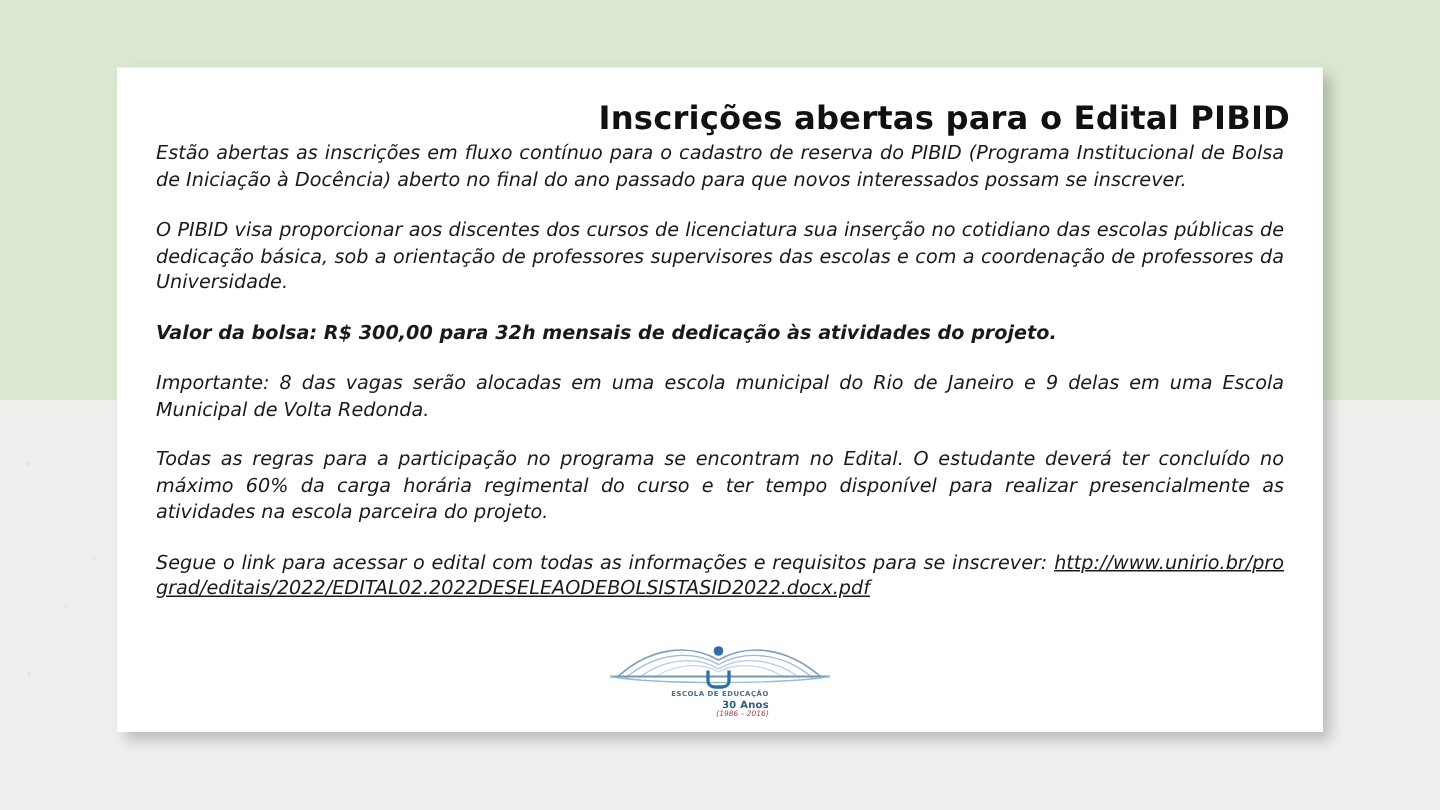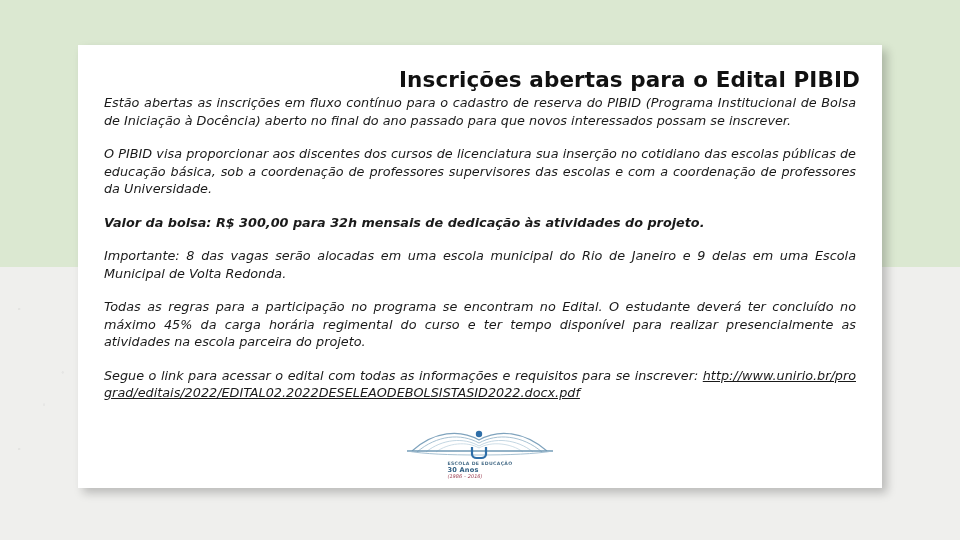--- a/index.html
+++ b/index.html
@@ -109,21 +109,21 @@
     right: 0;
     top: 376px;
     display: flex;
     flex-direction: column;
     align-items: center;
   }
   .logo-book {
     display: block;
   }
   .logo-text {
-    text-align: left;
+    text-align: right;
     margin-top: -1px;
     line-height: 1.02;
   }
   .logo-line1 {
     font-size: 4.6px;
     letter-spacing: 0.35px;
     color: #4a6f8a;
     font-weight: bold;
     font-family: "DejaVu Sans", sans-serif;
   }
@@ -151,27 +151,27 @@
   <div class="bg-grey"></div>
 
   <div class="card">
 
     <h1 class="doc-title">Inscrições abertas para o Edital PIBID</h1>
 
     <div class="body-wrap">
 
       <p class="para">Estão abertas as inscrições em fluxo contínuo para o cadastro de reserva do PIBID (Programa Institucional de Bolsa de Iniciação à Docência) aberto no final do ano passado para que novos interessados possam se inscrever.</p>
 
-      <p class="para">O PIBID visa proporcionar aos discentes dos cursos de licenciatura sua inserção no cotidiano das escolas públicas de educação básica, sob a coordenação de professores supervisores das escolas e com a coordenação de professores da Universidade.</p>
+      <p class="para">O PIBID visa proporcionar aos discentes dos cursos de licenciatura sua inserção no cotidiano das escolas públicas de dedicação básica, sob a orientação de professores supervisores das escolas e com a coordenação de professores da Universidade.</p>
 
       <p class="para bold">Valor da bolsa: R$ 300,00 para 32h mensais de dedicação às atividades do projeto.</p>
 
       <p class="para">Importante: 8 das vagas serão alocadas em uma escola municipal do Rio de Janeiro e 9 delas em uma Escola Municipal de Volta Redonda.</p>
 
-      <p class="para">Todas as regras para a participação no programa se encontram no Edital. O estudante deverá ter concluído no máximo 45% da carga horária regimental do curso e ter tempo disponível para realizar presencialmente as atividades na escola parceira do projeto.</p>
+      <p class="para">Todas as regras para a participação no programa se encontram no Edital. O estudante deverá ter concluído no máximo 60% da carga horária regimental do curso e ter tempo disponível para realizar presencialmente as atividades na escola parceira do projeto.</p>
 
       <p class="para last">
         <span>Segue o link para acessar o edital com todas as informações e requisitos para se inscrever:</span>
         <a class="doc-link" href="#" title="http://www.unirio.br/prograd/editais/2022/EDITAL02.2022DESELEAODEBOLSISTASID2022.docx.pdf">http://www.unirio.br/prograd/editais/2022/EDITAL02.2022DESELEAODEBOLSISTASID2022.docx.pdf</a>
       </p>
 
     </div>
 
     <div class="logo-area">
       <svg class="logo-book" width="152" height="42" viewBox="0 0 152 42">

